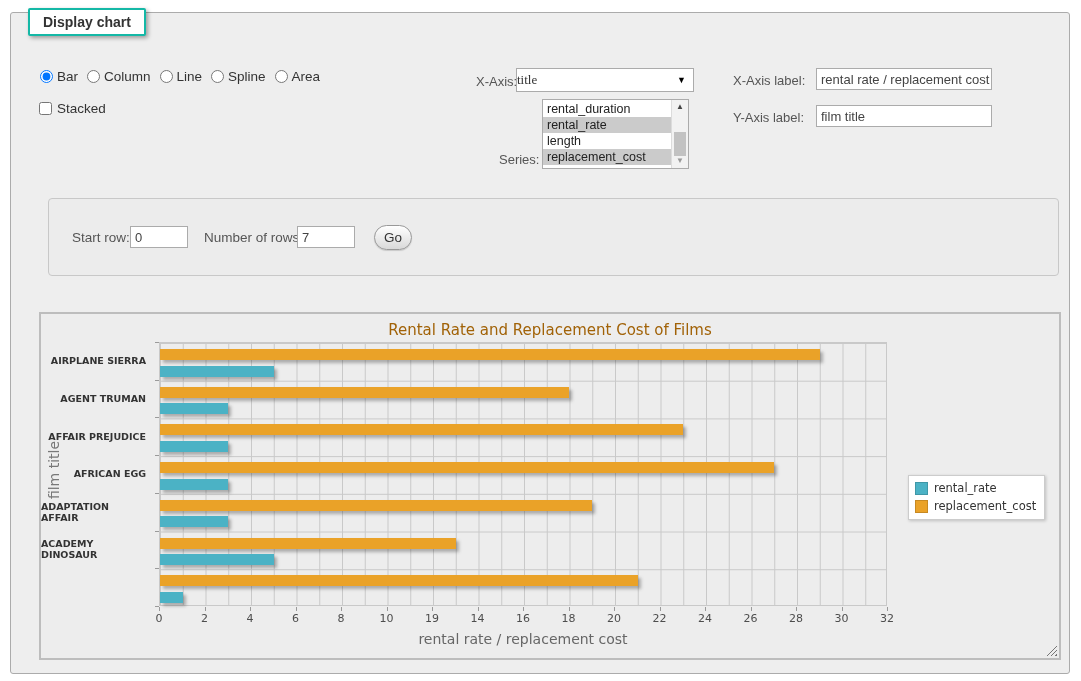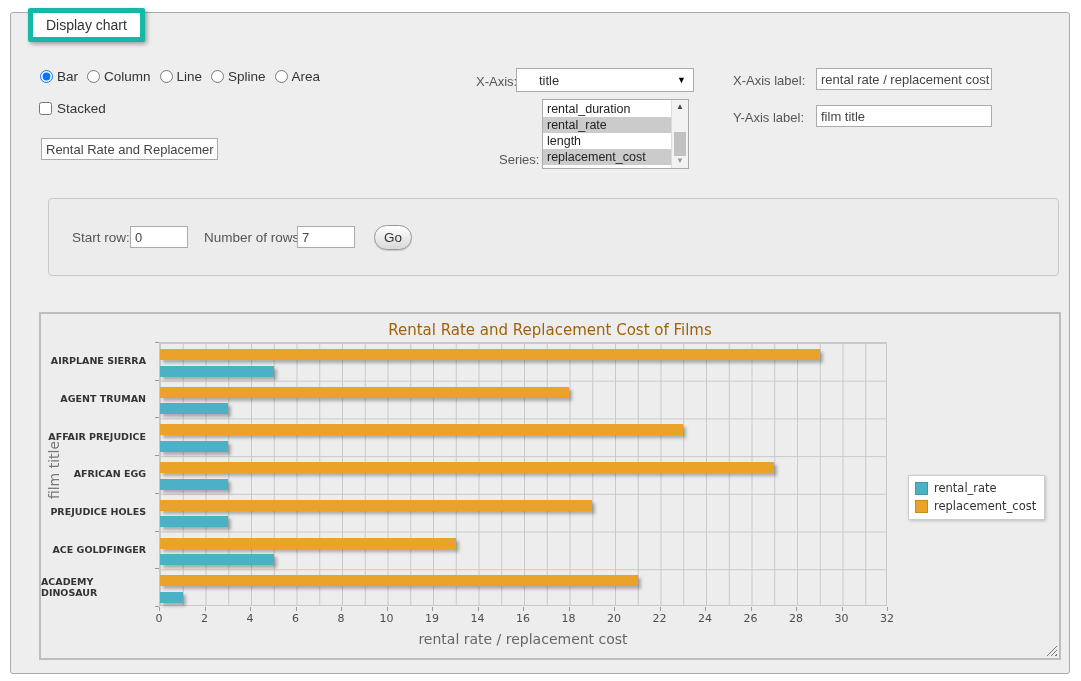--- a/index.html
+++ b/index.html
@@ -5,42 +5,42 @@
   * { box-sizing: border-box; margin: 0; padding: 0; }
   html,body { width:1081px; height:681px; background:#fff; font-family:"Liberation Sans", sans-serif; }
 
   
   .fieldset {
     position:absolute; left:10px; top:12px; width:1060px; height:662px;
     background:#eeeeee; border:1px solid #ababab; border-radius:3px;
   }
   .legend-tab {
     position:absolute; left:17px; top:-5px;
-    background:#ffffff; border:5px solid #14b8a6; border-radius:2px;
-    padding:4px 13px; font-size:14px; font-weight:normal; color:#333;
+    background:#ffffff; border:2px solid #14b8a6; border-radius:2px;
+    padding:4px 13px; font-size:14px; font-weight:bold; color:#333;
     box-shadow:2px 2px 4px rgba(0,0,0,0.35);
   }
 
   
   .ctl-label { position:absolute; font-size:13px; color:#555; white-space:nowrap; }
   .txt-input {
     position:absolute; height:22px; background:#fff; border:1px solid #ababab;
     font-size:13px; color:#444; padding:2px 4px; white-space:nowrap; overflow:hidden;
     line-height:17px;
   }
   #radio-row { position:absolute; left:29px; top:56px; display:flex; align-items:center; font-size:13.5px; color:#333; }
   #radio-row label { display:flex; align-items:center; margin-right:9px; }
   #radio-row input { margin-right:4px; }
   #stacked-row { position:absolute; left:28px; top:88px; display:flex; align-items:center; font-size:13.5px; color:#333; }
   #stacked-row input { margin-right:5px; }
 
   .fake-select {
     position:absolute; left:505px; top:55px; width:178px; height:24px;
     background:#fff; border:1px solid #ababab; font-size:13px; color:#333;
-    display:flex; align-items:center; padding-left:22px;
+    display:flex; align-items:center; padding-left:0;font-family:Liberation Serif, serif;
   }
   .fake-select .arrow { position:absolute; right:7px; top:6px; font-size:9px; color:#000; }
 
   .listbox {
     position:absolute; left:531px; top:86px; width:147px; height:70px;
     background:#fff; border:1px solid #ababab; overflow:hidden; font-size:12.5px; color:#222;
   }
   .listbox .opts { position:absolute; left:0; top:1px; right:17px; }
   .listbox .opt { height:16px; line-height:16px; padding-left:4px; white-space:nowrap; }
   .listbox .opt.sel { background:#cbcbcb; }
@@ -118,21 +118,20 @@
       <label><input type="radio" name="ctype" style="">Line</label>
       <label><input type="radio" name="ctype" style="">Spline</label>
       <label><input type="radio" name="ctype" style="">Area</label>
     </div>
 
   <div id="stacked-row">
     <input type="checkbox" id="stacked-cb" style="">
     <label for="stacked-cb">Stacked</label>
   </div>
 
-  <div class="txt-input" style="left:30px; top:125px; width:177px;">Rental Rate and Replacemer</div>
 
   <div class="ctl-label" style="left:465px; top:61px;">X-Axis:</div>
   <div class="fake-select">
     <span>title</span>
     <span class="arrow">▼</span>
   </div>
 
   <div class="ctl-label" style="left:488px; top:139px;">Series:</div>
   <div class="listbox">
     <div class="opts" id="series-opts">
@@ -163,22 +162,21 @@
   </div>
 
   <div class="chart-box">
     <div class="chart-title">Rental Rate and Replacement Cost of Films</div>
     <div class="yaxis-label">film title</div>
     <div id="cat-labels">
         <div class="cat-label" style="height: 37.7143px;">AIRPLANE SIERRA</div>
         <div class="cat-label" style="height: 37.7143px;">AGENT TRUMAN</div>
         <div class="cat-label" style="height: 37.7143px;">AFFAIR PREJUDICE</div>
         <div class="cat-label" style="height: 37.7143px;">AFRICAN EGG</div>
-        <div class="cat-label" style="height: 37.7143px;">PREJUDICE HOLES</div>
-        <div class="cat-label" style="height: 37.7143px;">ACE GOLDFINGER</div>
+        <div class="cat-label" style="height: 37.7143px;">ADAPTATION AFFAIR</div>
         <div class="cat-label" style="height: 37.7143px;">ACADEMY DINOSAUR</div>
       </div>
     <div id="plot">
         <div class="bar" style="left: 0px; top: 6px; width: 659.522px; background: rgb(234, 162, 40);"></div>
         <div class="bar" style="left: 0px; top: 22.5px; width: 113.522px; background: rgb(75, 178, 197);"></div>
         <div class="bar" style="left: 0px; top: 43.7143px; width: 409.272px; background: rgb(234, 162, 40);"></div>
         <div class="bar" style="left: 0px; top: 60.2143px; width: 68.0225px; background: rgb(75, 178, 197);"></div>
         <div class="bar" style="left: 0px; top: 81.4286px; width: 523.022px; background: rgb(234, 162, 40);"></div>
         <div class="bar" style="left: 0px; top: 97.9286px; width: 68.0225px; background: rgb(75, 178, 197);"></div>
         <div class="bar" style="left: 0px; top: 119.143px; width: 614.022px; background: rgb(234, 162, 40);"></div>

